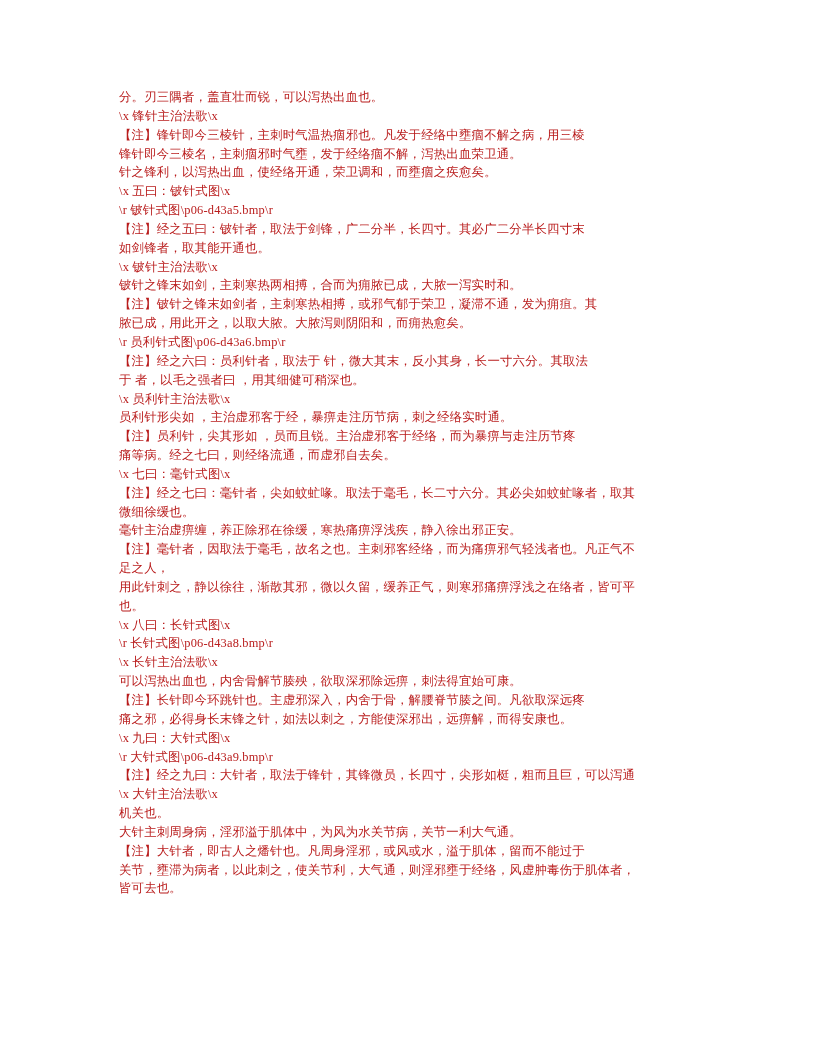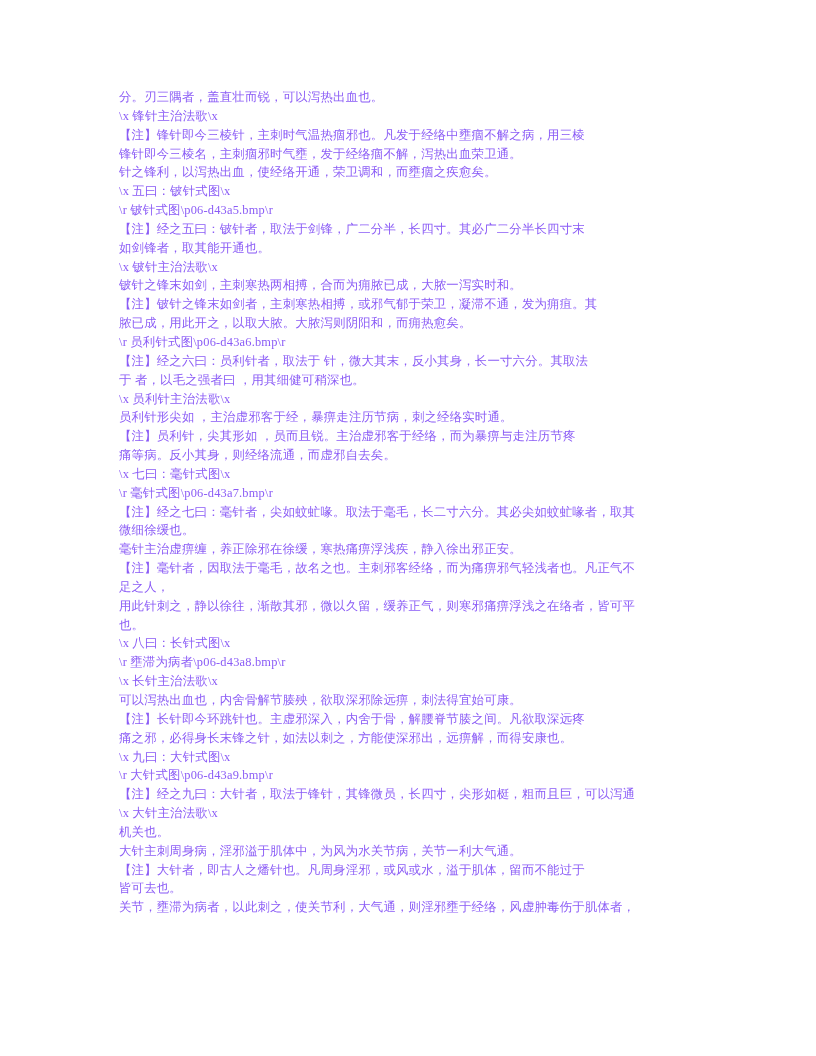--- a/index.html
+++ b/index.html
@@ -7,21 +7,21 @@
     padding: 0;
     background: #ffffff;
   }
   .page {
     position: relative;
     width: 816px;
     height: 1056px;
     background: #ffffff;
     overflow: hidden;
     font-family: "Liberation Serif", "DejaVu Serif", serif;
-    color: #8b5cf6;
+    color: #b91c1c;
   }
   .text-block {
     position: absolute;
     left: 119px;
     top: 88px;
     width: 600px;
   }
   .line {
     font-size: 12.4px;
     line-height: 18.85px;
@@ -46,39 +46,38 @@
     <div class="line">\x 铍针主治法歌\x</div>
     <div class="line">铍针之锋末如剑，主刺寒热两相搏，合而为痈脓已成，大脓一泻实时和。</div>
     <div class="line">【注】铍针之锋末如剑者，主刺寒热相搏，或邪气郁于荣卫，凝滞不通，发为痈疽。其</div>
     <div class="line">脓已成，用此开之，以取大脓。大脓泻则阴阳和，而痈热愈矣。</div>
     <div class="line">\r 员利针式图\p06-d43a6.bmp\r</div>
     <div class="line">【注】经之六曰：员利针者，取法于 针，微大其末，反小其身，长一寸六分。其取法</div>
     <div class="line">于 者，以毛之强者曰 ，用其细健可稍深也。</div>
     <div class="line">\x 员利针主治法歌\x</div>
     <div class="line">员利针形尖如 ，主治虚邪客于经，暴痹走注历节病，刺之经络实时通。</div>
     <div class="line">【注】员利针，尖其形如 ，员而且锐。主治虚邪客于经络，而为暴痹与走注历节疼</div>
-    <div class="line">痛等病。反小其身，则经络流通，而虚邪自去矣。</div>
+    <div class="line">痛等病。经之七曰，则经络流通，而虚邪自去矣。</div>
     <div class="line">\x 七曰：毫针式图\x</div>
-    <div class="line">\r 毫针式图\p06-d43a7.bmp\r</div>
     <div class="line">【注】经之七曰：毫针者，尖如蚊虻喙。取法于毫毛，长二寸六分。其必尖如蚊虻喙者，取其</div>
     <div class="line">微细徐缓也。</div>
     <div class="line">毫针主治虚痹缠，养正除邪在徐缓，寒热痛痹浮浅疾，静入徐出邪正安。</div>
     <div class="line">【注】毫针者，因取法于毫毛，故名之也。主刺邪客经络，而为痛痹邪气轻浅者也。凡正气不</div>
     <div class="line">足之人，</div>
     <div class="line">用此针刺之，静以徐往，渐散其邪，微以久留，缓养正气，则寒邪痛痹浮浅之在络者，皆可平</div>
     <div class="line">也。</div>
     <div class="line">\x 八曰：长针式图\x</div>
-    <div class="line">\r 壅滞为病者\p06-d43a8.bmp\r</div>
+    <div class="line">\r 长针式图\p06-d43a8.bmp\r</div>
     <div class="line">\x 长针主治法歌\x</div>
     <div class="line">可以泻热出血也，内舍骨解节腠殃，欲取深邪除远痹，刺法得宜始可康。</div>
     <div class="line">【注】长针即今环跳针也。主虚邪深入，内舍于骨，解腰脊节腠之间。凡欲取深远疼</div>
     <div class="line">痛之邪，必得身长末锋之针，如法以刺之，方能使深邪出，远痹解，而得安康也。</div>
     <div class="line">\x 九曰：大针式图\x</div>
     <div class="line">\r 大针式图\p06-d43a9.bmp\r</div>
     <div class="line">【注】经之九曰：大针者，取法于锋针，其锋微员，长四寸，尖形如梃，粗而且巨，可以泻通</div>
     <div class="line">\x 大针主治法歌\x</div>
     <div class="line">机关也。</div>
     <div class="line">大针主刺周身病，淫邪溢于肌体中，为风为水关节病，关节一利大气通。</div>
     <div class="line">【注】大针者，即古人之燔针也。凡周身淫邪，或风或水，溢于肌体，留而不能过于</div>
+    <div class="line">关节，壅滞为病者，以此刺之，使关节利，大气通，则淫邪壅于经络，风虚肿毒伤于肌体者，</div>
     <div class="line">皆可去也。</div>
-    <div class="line">关节，壅滞为病者，以此刺之，使关节利，大气通，则淫邪壅于经络，风虚肿毒伤于肌体者，</div>
   </div>
 </div>
 
 </body></html>

